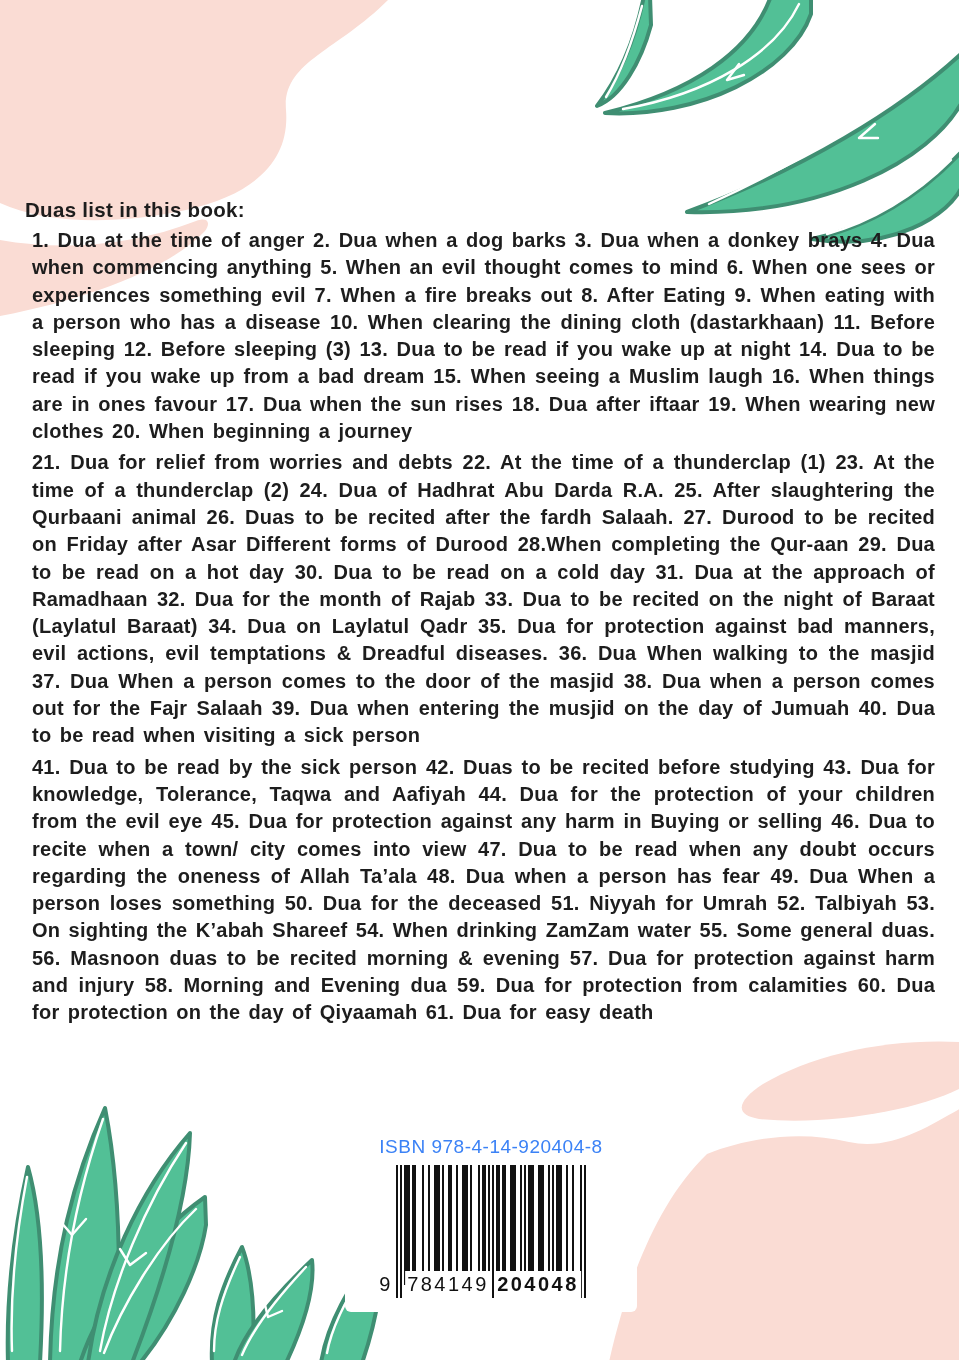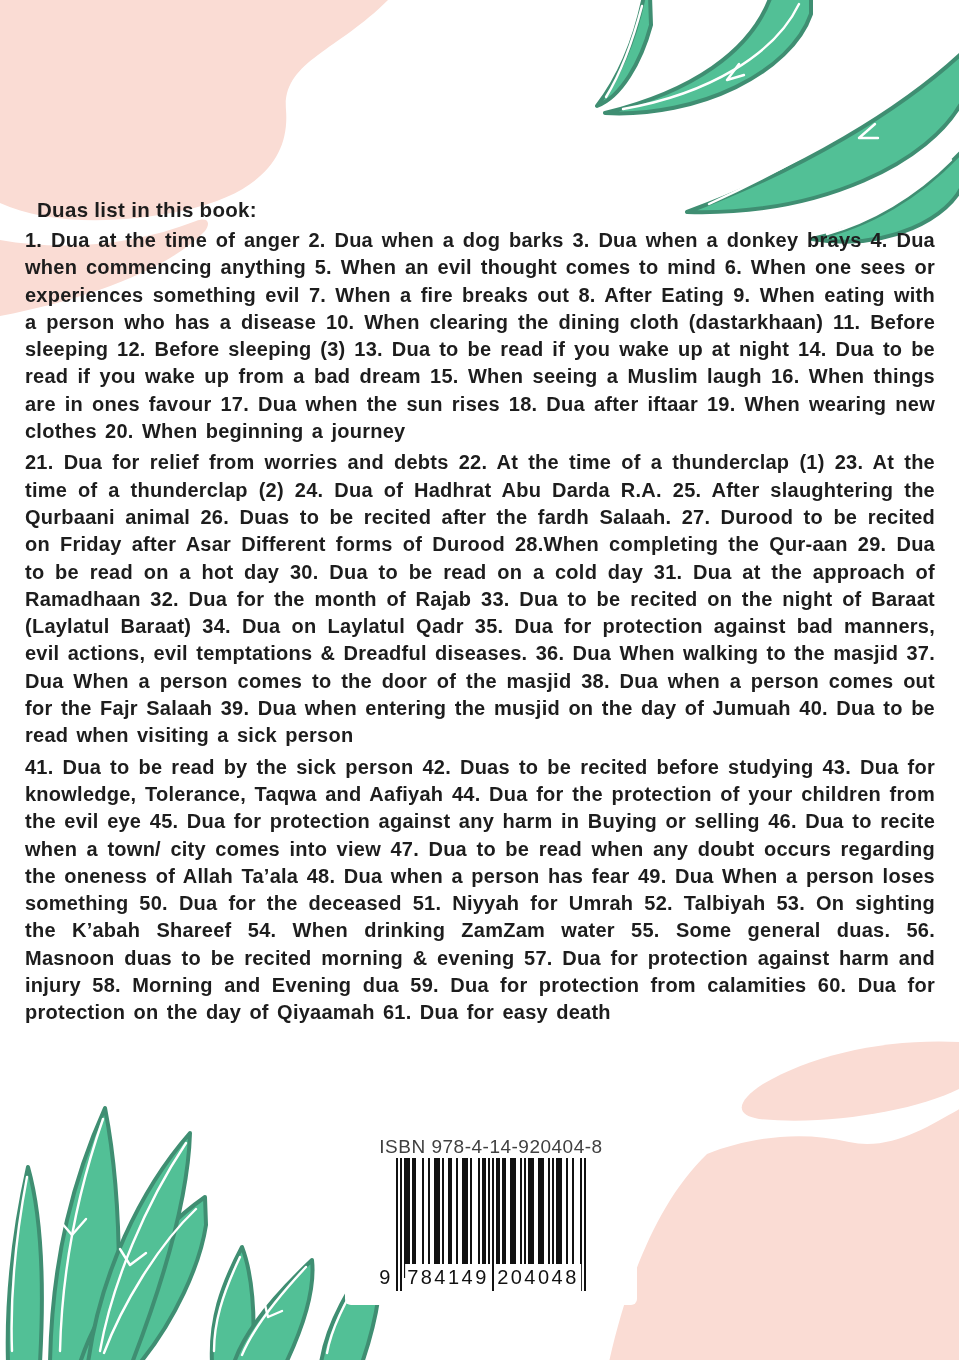--- a/index.html
+++ b/index.html
@@ -18,46 +18,47 @@
 
   .content{
     position:absolute;
     left:25px;top:198px;width:910px;
     color:#1d1d1d;
     z-index:2;
   }
   .content h1{
     font-size:20.5px;
     font-weight:bold;
-    margin:0 0 5px 12px;
+    margin:0 0 5px 0;
     letter-spacing:.3px;
   }
   .content p{
-    margin:0 0 4px 0;
+    margin:0 0 4px 7px;
     font-size:20px;
     font-weight:bold;
     line-height:27.3px;
     text-align:justify;
     letter-spacing:.25px;
     word-spacing:2.5px;
   }
 
   .isbn-box{
     position:absolute;
     left:345px;top:1130px;width:292px;
     background:#ffffff;
     border-radius:6px;
     padding:6px 0 14px 0;
     text-align:center;
     z-index:3;
   }
   .isbn-label{
     font-size:19px;
-    color:#404040;
+    color:#3b82f6;
     letter-spacing:.5px;
+    margin-bottom:7px;
   }
   .barcode{
     position:relative;
     width:190px;height:133px;
     margin:0 auto;
   }
   .barcode svg{display:block;}
   .bc-digit{
     position:absolute;
     top:106px;
@@ -65,21 +66,21 @@
     font-size:20px;
     color:#111;
     letter-spacing:2.5px;
     line-height:27px;
     padding:0 2px;
     transform:translateX(-50%);
     white-space:nowrap;
   }
   .bc-first{left:-10px;}
   .bc-left{left:52px;}
-  .bc-right{left:142px;}
+  .bc-right{left:142px;font-weight:bold;}
 </style>
 </head>
 <body>
 
 <div class="page">
 
   <svg class="deco tl" width="500" height="330" viewBox="0 0 500 330">
     <path fill="#fadcd4" d="M0,0 L388,0 C336,52 282,62 286,110 C290,160 256,194 186,210
       C112,226 44,223 0,203 Z"></path>
     <path fill="#fadcd4" d="M0,240 C62,251 132,246 196,221 C206,217 212,221 205,231

